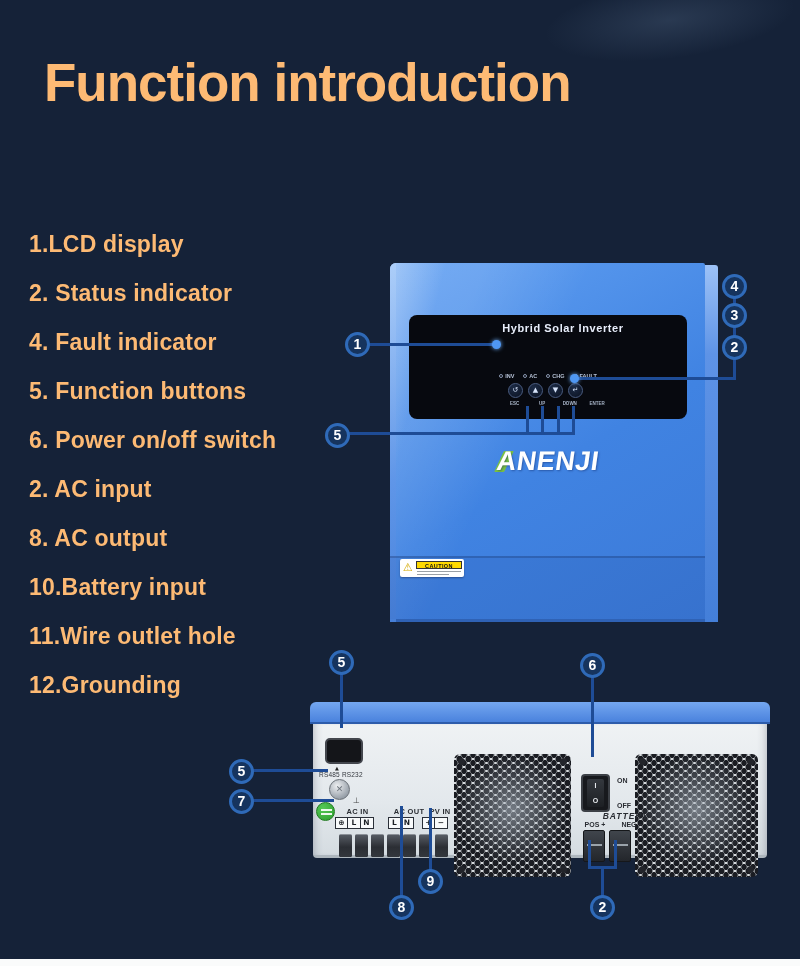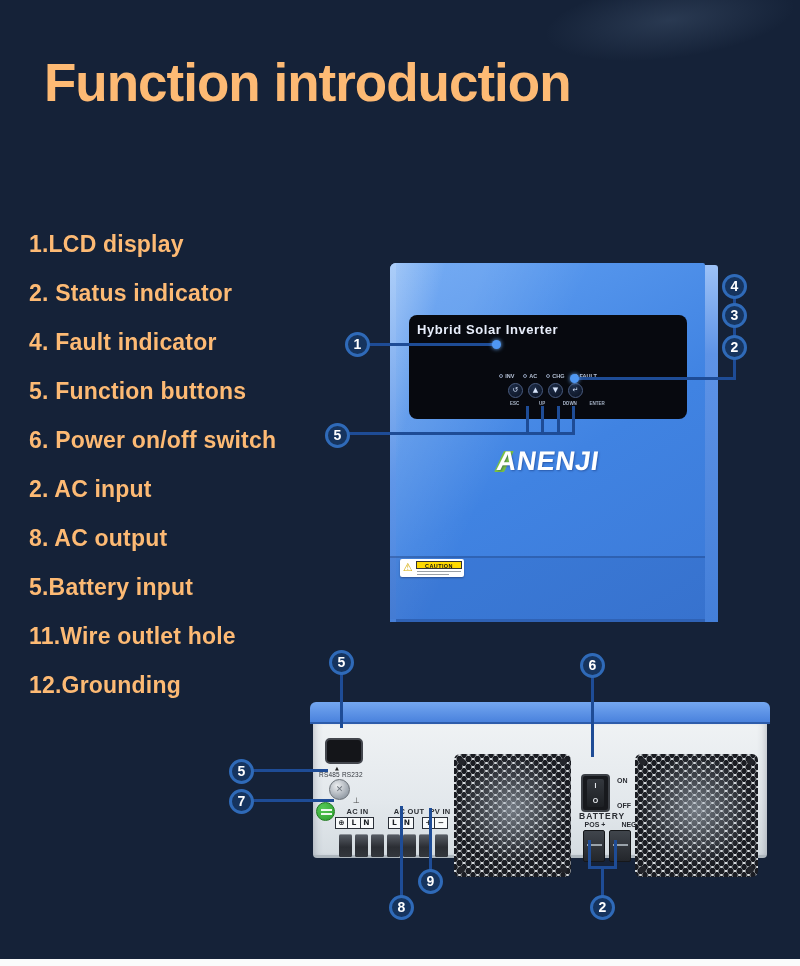--- a/index.html
+++ b/index.html
@@ -46,22 +46,22 @@
   .inv-side {
     position:absolute; left:315px; top:2px; width:13px; height:357px;
     background:linear-gradient(180deg, #9dc2f7 0%, #5e93e6 25%, #447fd9 100%);
     border-radius:0 3px 0 0;
   }
   .ctrl-panel {
     position:absolute; left:19px; top:52px; width:278px; height:104px;
     background:#07090f; border-radius:8px;
   }
   .screen-title {
-    position:absolute; left:8px; top:7px; width:100%; text-align:left;
-    color:#e8eefb; font-size:13px; font-weight:bold; letter-spacing:0.6px;
+    position:absolute; left:15px; top:7px; width:100%; text-align:center;
+    color:#e8eefb; font-size:11px; font-weight:bold; letter-spacing:0.6px;
   }
   .lcd {
     position:absolute; left:85px; top:22px; width:92px; height:35px;
     background:linear-gradient(180deg, #3c68c6, #24479e);
     border:2px solid #b9cdeb; border-radius:3px; overflow:hidden;
   }
   .lcd-digits {
     font-family:"DejaVu Sans Mono", monospace; font-weight:bold; font-size:10px;
     color:#f0f7ff; text-shadow:0 0 4px #8fc0ff; text-align:center; margin-top:2px; letter-spacing:0.5px;
   }
@@ -172,22 +172,22 @@
     position:absolute; left:268px; top:50px; width:29px; height:38px;
     background:#17191d; border:2px solid #3c4046; border-radius:4px;
   }
   .rocker {
     position:absolute; left:4px; top:3px; width:17px; height:28px; border-radius:2px;
     background:linear-gradient(180deg,#34383e,#1d2024);
     color:#e8ebef; font-size:7px; font-weight:bold; text-align:center;
     display:flex; flex-direction:column; justify-content:space-between; padding:3px 0;
   }
   .sw-lab { position:absolute; font-size:7px; font-weight:bold; color:#2a2d33; }
-  .bat-label { position:absolute; left:266px; top:87px; width:70px; text-align:left;
-    font-size:8.5px; font-weight:bold; color:#2a2d33; letter-spacing:1px; }
+  .bat-label { position:absolute; left:266px; top:87px; width:70px; text-align:right;
+    font-size:8.5px; font-weight:bold; color:#2a2d33; letter-spacing:1px;font-style:italic; }
   .polarity { position:absolute; top:97px; font-size:7px; font-weight:bold; color:#2a2d33; }
   .bat-term {
     position:absolute; top:106px; width:22px; height:32px; border-radius:2px;
     background:linear-gradient(180deg,#40454c,#23262b); border:1px solid #15171a;
   }
   .bat-term::before { content:''; position:absolute; left:3px; top:13px; width:15px; height:2px; background:#9aa3ab; }
   .bottom-bar { position:absolute; left:0; top:959px; width:800px; height:7px; background:#fafbfb; }
 </style>
 </head>
 <body>
@@ -197,21 +197,21 @@
   <div class="title">Function introduction</div>
 
   <ul class="features">
     <li>1.LCD display</li>
     <li>2. Status indicator</li>
     <li>4. Fault indicator</li>
     <li>5. Function buttons</li>
     <li>6. Power on/off switch</li>
     <li>2. AC input</li>
     <li>8. AC output</li>
-    <li>5.Battery input</li>
+    <li>10.Battery input</li>
     <li>11.Wire outlet hole</li>
     <li>12.Grounding</li>
   </ul>
 
   <div class="inv-front">
     <div class="inv-face">
       <div class="inv-edge"></div>
 
       <div class="ctrl-panel">
         <div class="screen-title">Hybrid Solar Inverter</div>

